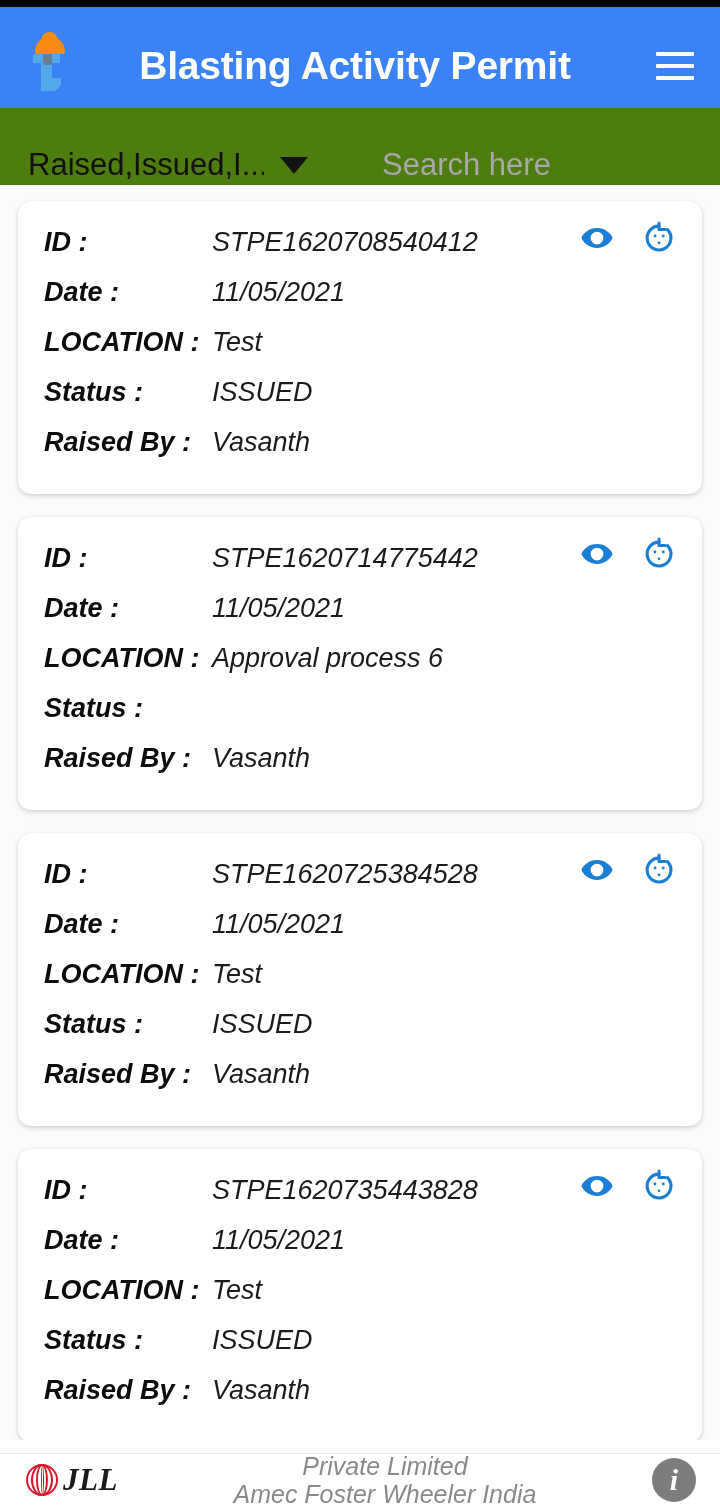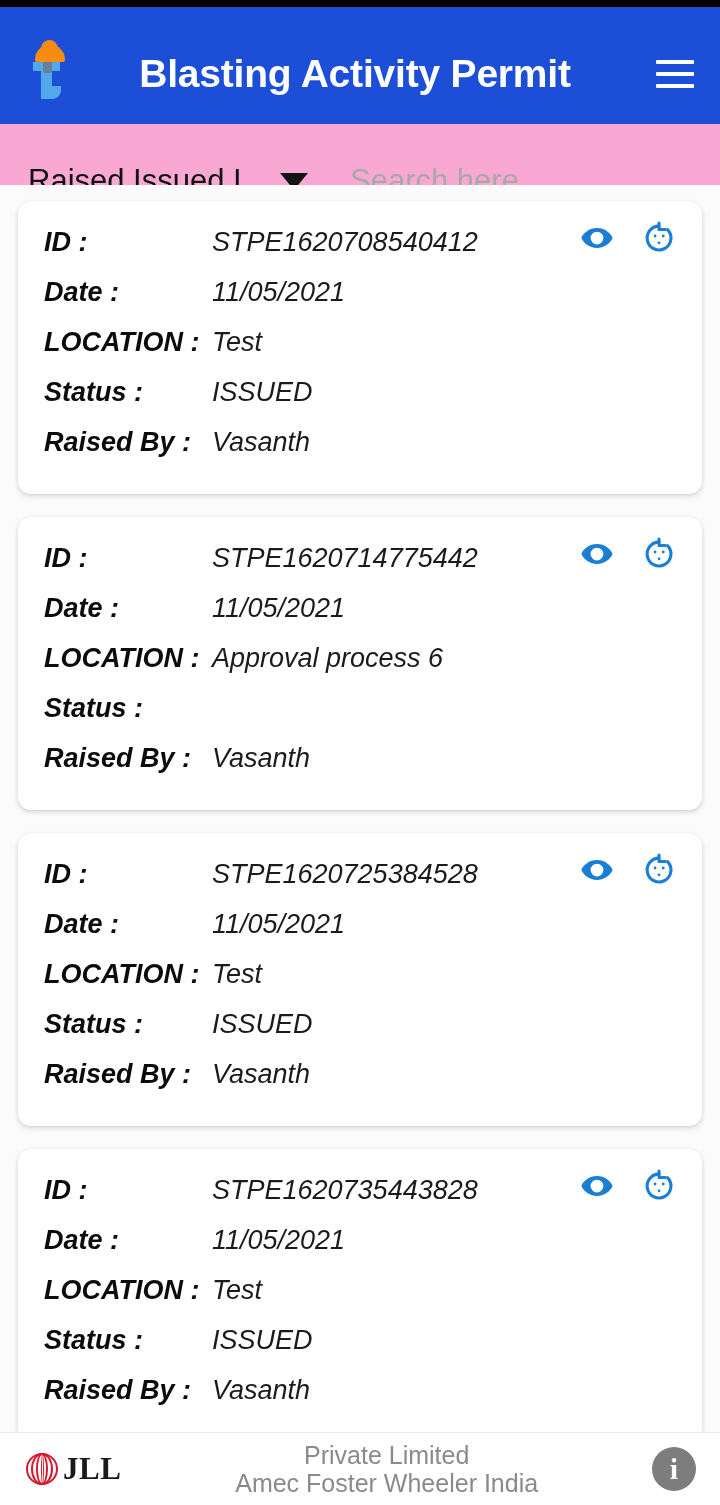--- a/index.html
+++ b/index.html
@@ -18,22 +18,22 @@
 
   
   .status-bar {
     height: 7px;
     background: #000000;
     width: 100%;
   }
 
   
   .app-bar {
-    height: 117px;
-    background: #1d4ed8;
+    height: 101px;
+    background: #3b82f6;
     display: flex;
     align-items: center;
     padding: 16px 22px 0 26px;
     position: relative;
   }
 
   .brand-logo {
     width: 44px;
     height: 62px;
     position: relative;
@@ -128,21 +128,22 @@
     background: #ffffff;
     border-radius: 1px;
   }
 
   
   .filter-row {
     display: flex;
     align-items: flex-end;
     padding: 24px 28px 0 28px;
     height: 86px;
-    background: #f9a8d4;
+    background: #4d7c0f;
+    gap: 32px;
   }
 
   .dropdown {
     width: 280px;
     border-bottom: 2px solid #1d1d1d;
     display: flex;
     align-items: center;
     padding-bottom: 9px;
   }
   .dropdown-value {
@@ -237,26 +238,27 @@
     justify-content: center;
   }
   .icon-btn svg { display: block; }
 
   
   .footer {
     position: absolute;
     left: 0;
     right: 0;
     bottom: 0;
-    height: 73px;
+    height: 52px;
     background: #ffffff;
     border-top: 1px solid #ececec;
     display: flex;
     align-items: center;
     padding: 0 24px 0 26px;
+    font-style: italic;
   }
 
   .jll-logo {
     display: flex;
     align-items: center;
     flex: 0 0 auto;
   }
   .jll-mark {
     width: 34px;
     height: 32px;

